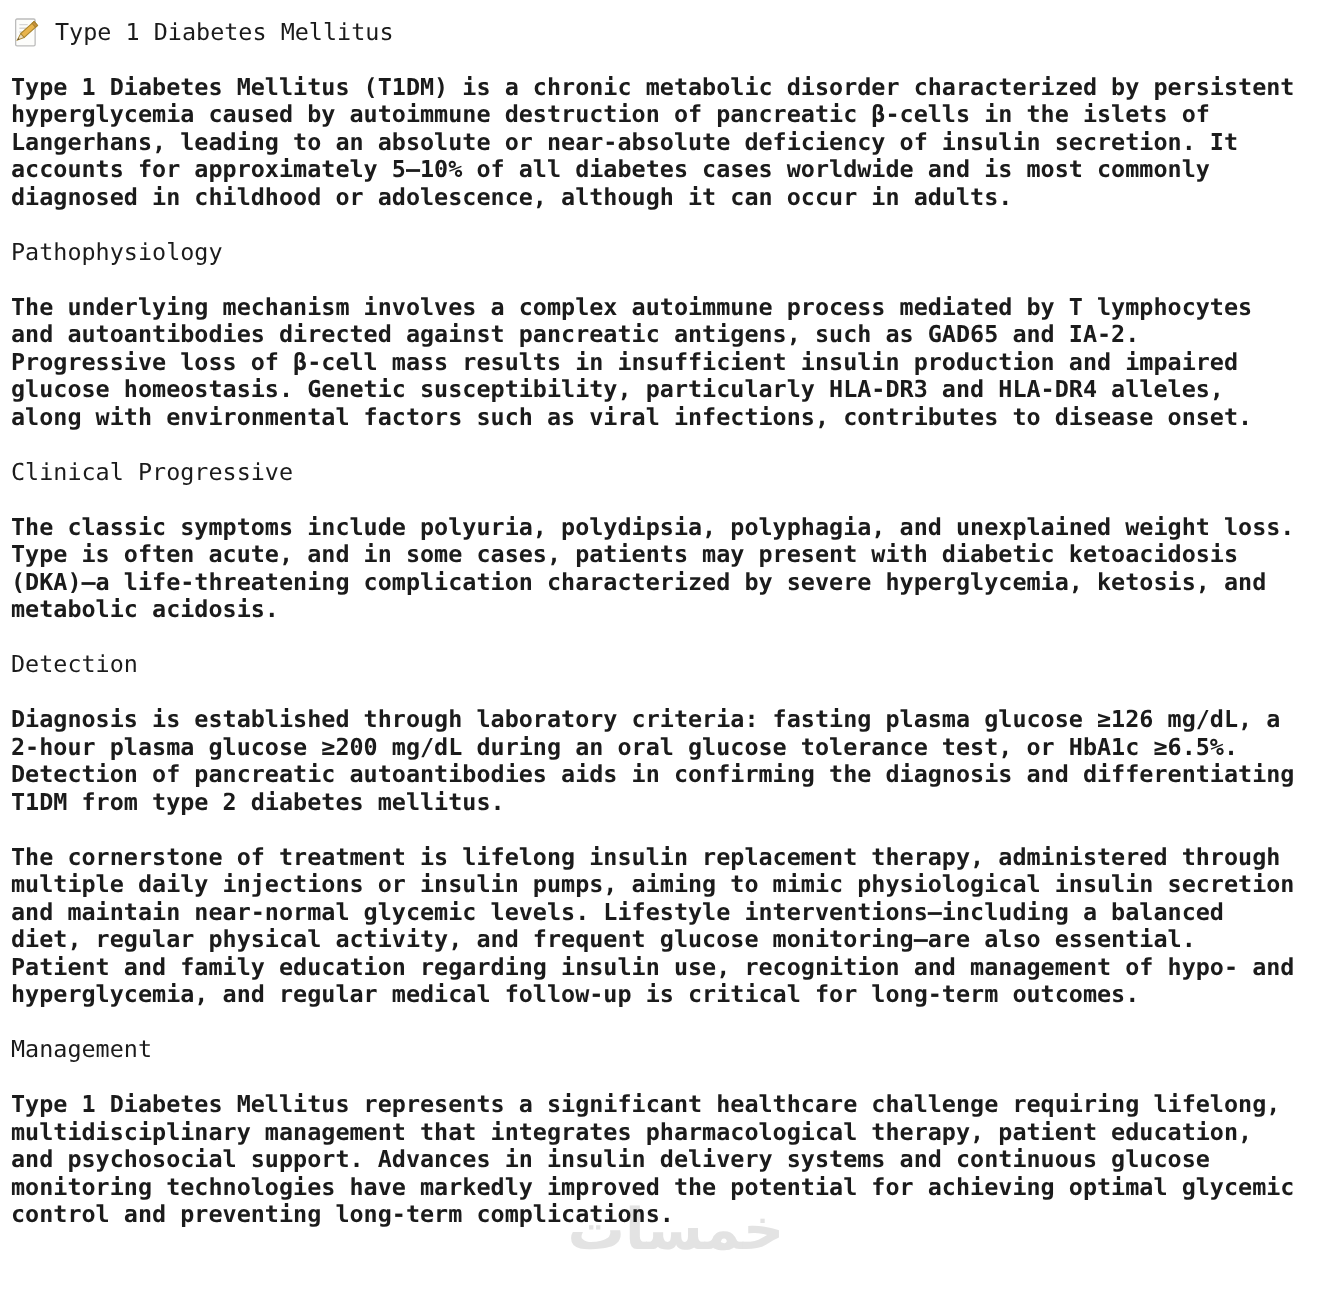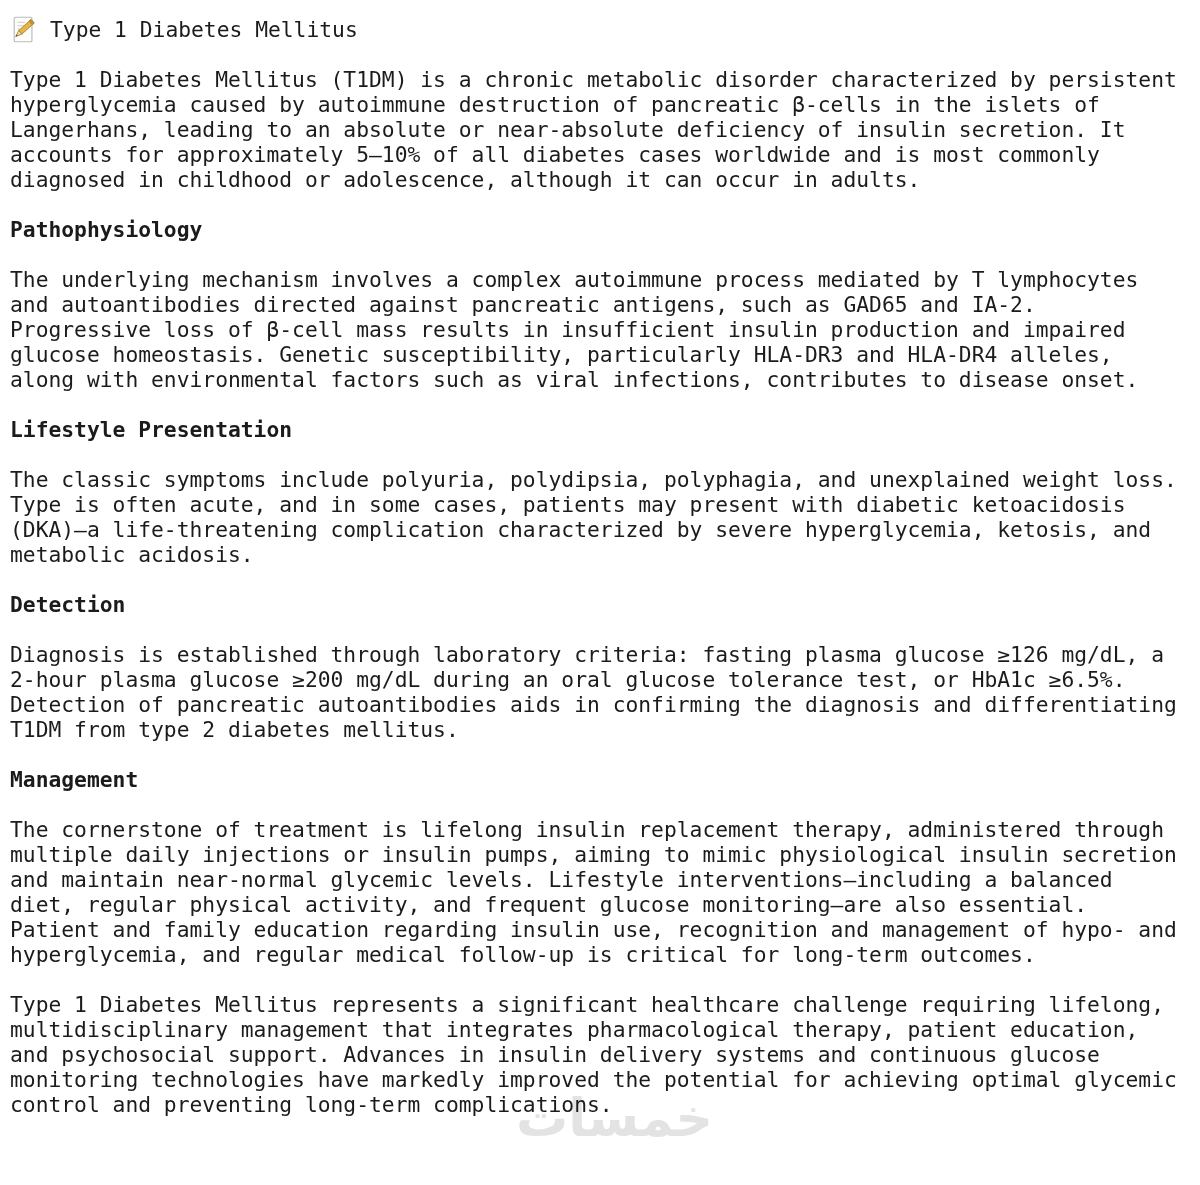--- a/index.html
+++ b/index.html
@@ -37,23 +37,24 @@
     margin-right: 13px;
     flex: 0 0 auto;
     display: inline-block;
   }
   .title-text {
     white-space: pre;
   }
   .block {
     white-space: pre;
     margin: 0 0 25px 0;
+    font-weight: bold;
   }
   .heading {
-    font-weight: bold;
+    font-weight: normal;
     margin-top: 20px;
   }
   .watermark {
     position: absolute;
     z-index: 0;
     left: 516px;
     top: 1106px;
     font-family: "DejaVu Sans", sans-serif;
     font-weight: bold;
     font-size: 52px;
@@ -93,39 +94,39 @@
 accounts for approximately 5–10% of all diabetes cases worldwide and is most commonly
 diagnosed in childhood or adolescence, although it can occur in adults.</div>
 
     <div class="block heading">Pathophysiology</div>
     <div class="block">The underlying mechanism involves a complex autoimmune process mediated by T lymphocytes
 and autoantibodies directed against pancreatic antigens, such as GAD65 and IA-2.
 Progressive loss of β-cell mass results in insufficient insulin production and impaired
 glucose homeostasis. Genetic susceptibility, particularly HLA-DR3 and HLA-DR4 alleles,
 along with environmental factors such as viral infections, contributes to disease onset.</div>
 
-    <div class="block heading">Lifestyle Presentation</div>
+    <div class="block heading">Clinical Progressive</div>
     <div class="block">The classic symptoms include polyuria, polydipsia, polyphagia, and unexplained weight loss.
 Type is often acute, and in some cases, patients may present with diabetic ketoacidosis
 (DKA)—a life-threatening complication characterized by severe hyperglycemia, ketosis, and
 metabolic acidosis.</div>
 
     <div class="block heading">Detection</div>
     <div class="block">Diagnosis is established through laboratory criteria: fasting plasma glucose ≥126 mg/dL, a
 2-hour plasma glucose ≥200 mg/dL during an oral glucose tolerance test, or HbA1c ≥6.5%.
 Detection of pancreatic autoantibodies aids in confirming the diagnosis and differentiating
 T1DM from type 2 diabetes mellitus.</div>
 
-    <div class="block heading">Management</div>
     <div class="block">The cornerstone of treatment is lifelong insulin replacement therapy, administered through
 multiple daily injections or insulin pumps, aiming to mimic physiological insulin secretion
 and maintain near-normal glycemic levels. Lifestyle interventions—including a balanced
 diet, regular physical activity, and frequent glucose monitoring—are also essential.
 Patient and family education regarding insulin use, recognition and management of hypo- and
 hyperglycemia, and regular medical follow-up is critical for long-term outcomes.</div>
+    <div class="block heading">Management</div>
 
     <div class="block">Type 1 Diabetes Mellitus represents a significant healthcare challenge requiring lifelong,
 multidisciplinary management that integrates pharmacological therapy, patient education,
 and psychosocial support. Advances in insulin delivery systems and continuous glucose
 monitoring technologies have markedly improved the potential for achieving optimal glycemic
 control and preventing long-term complications.</div>
 
   </div>
 </div>
 

